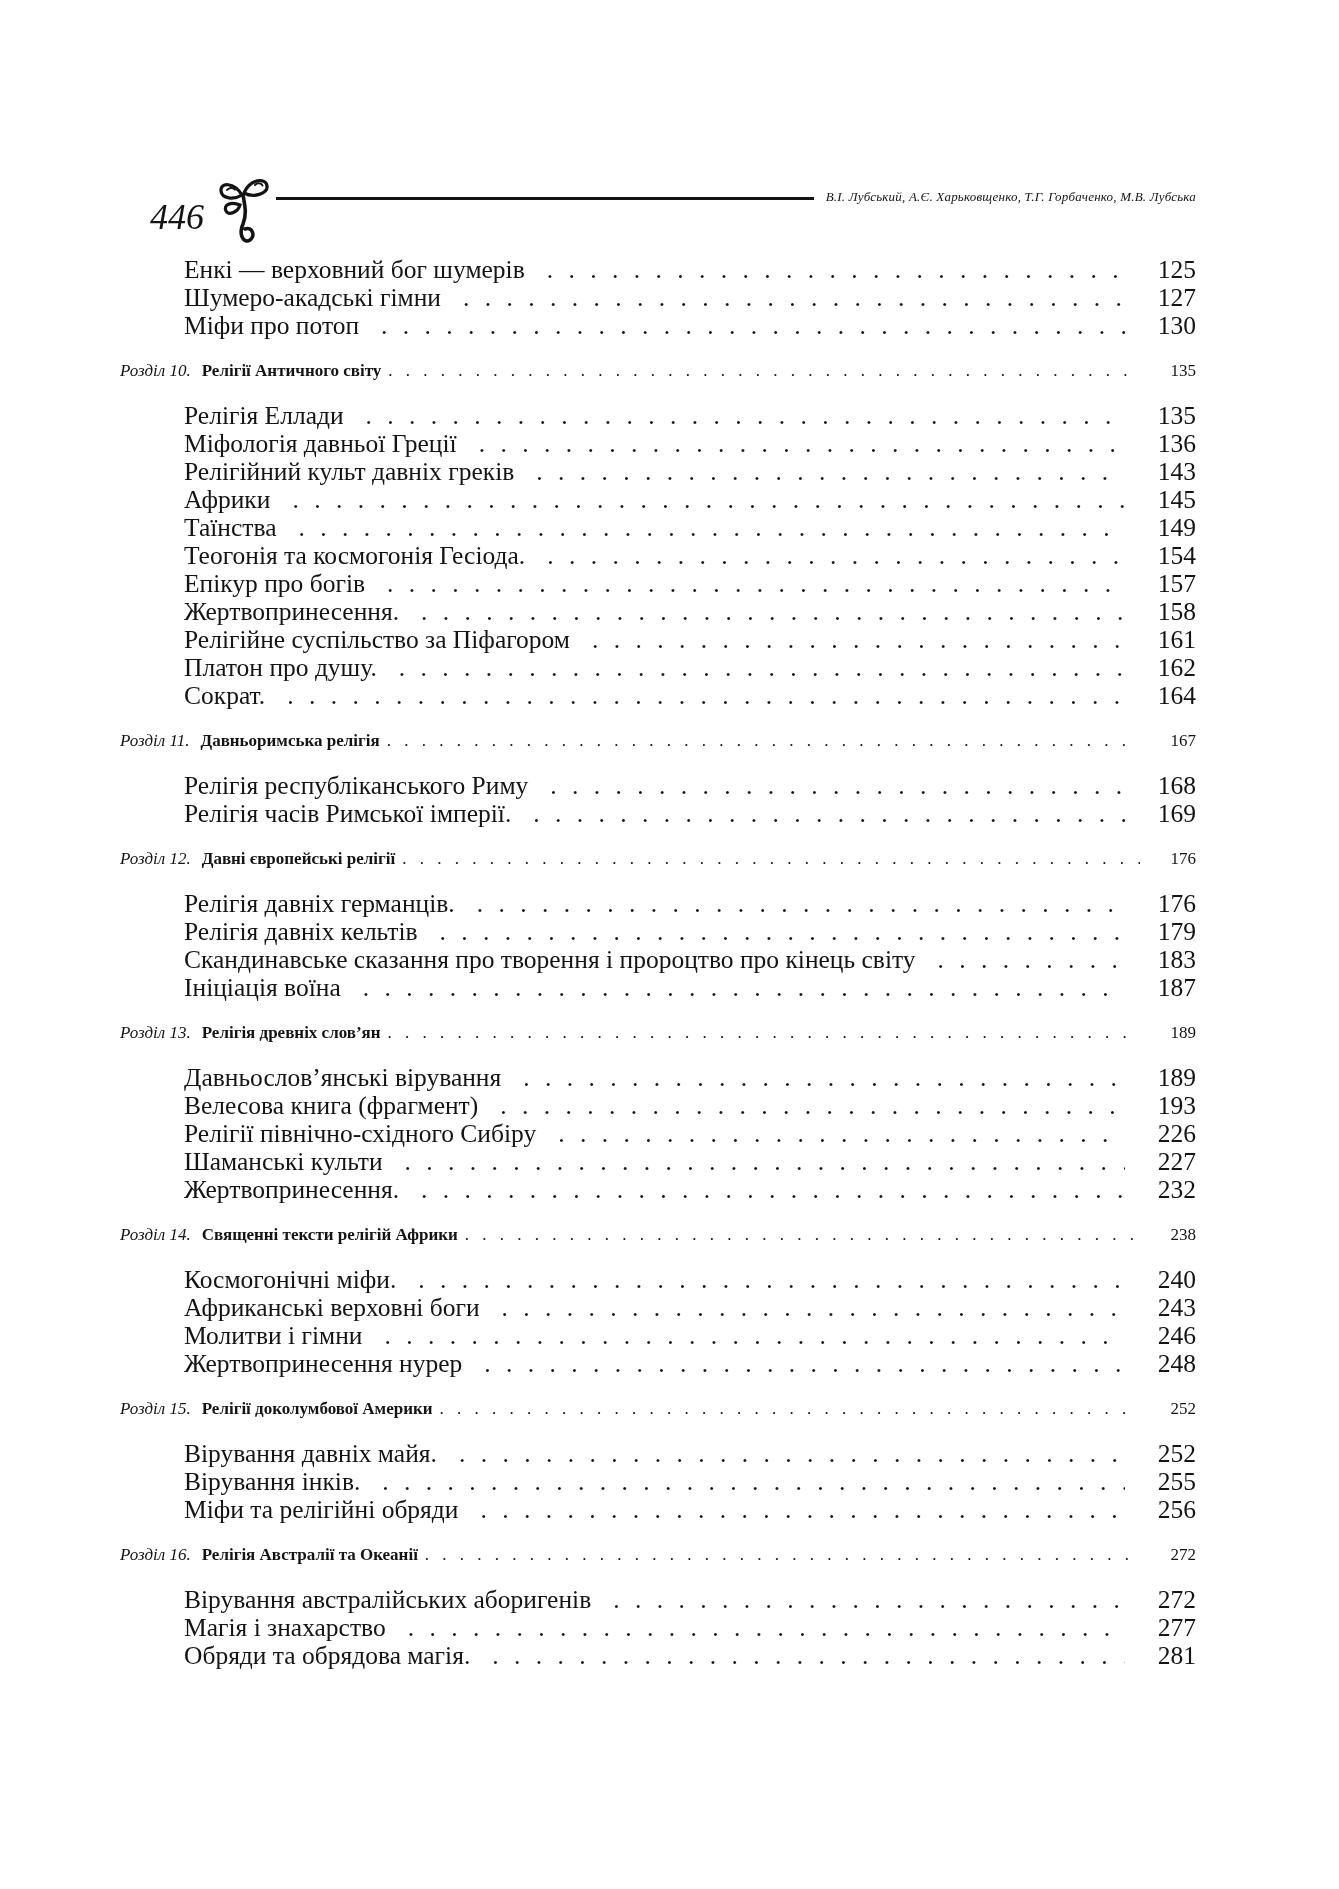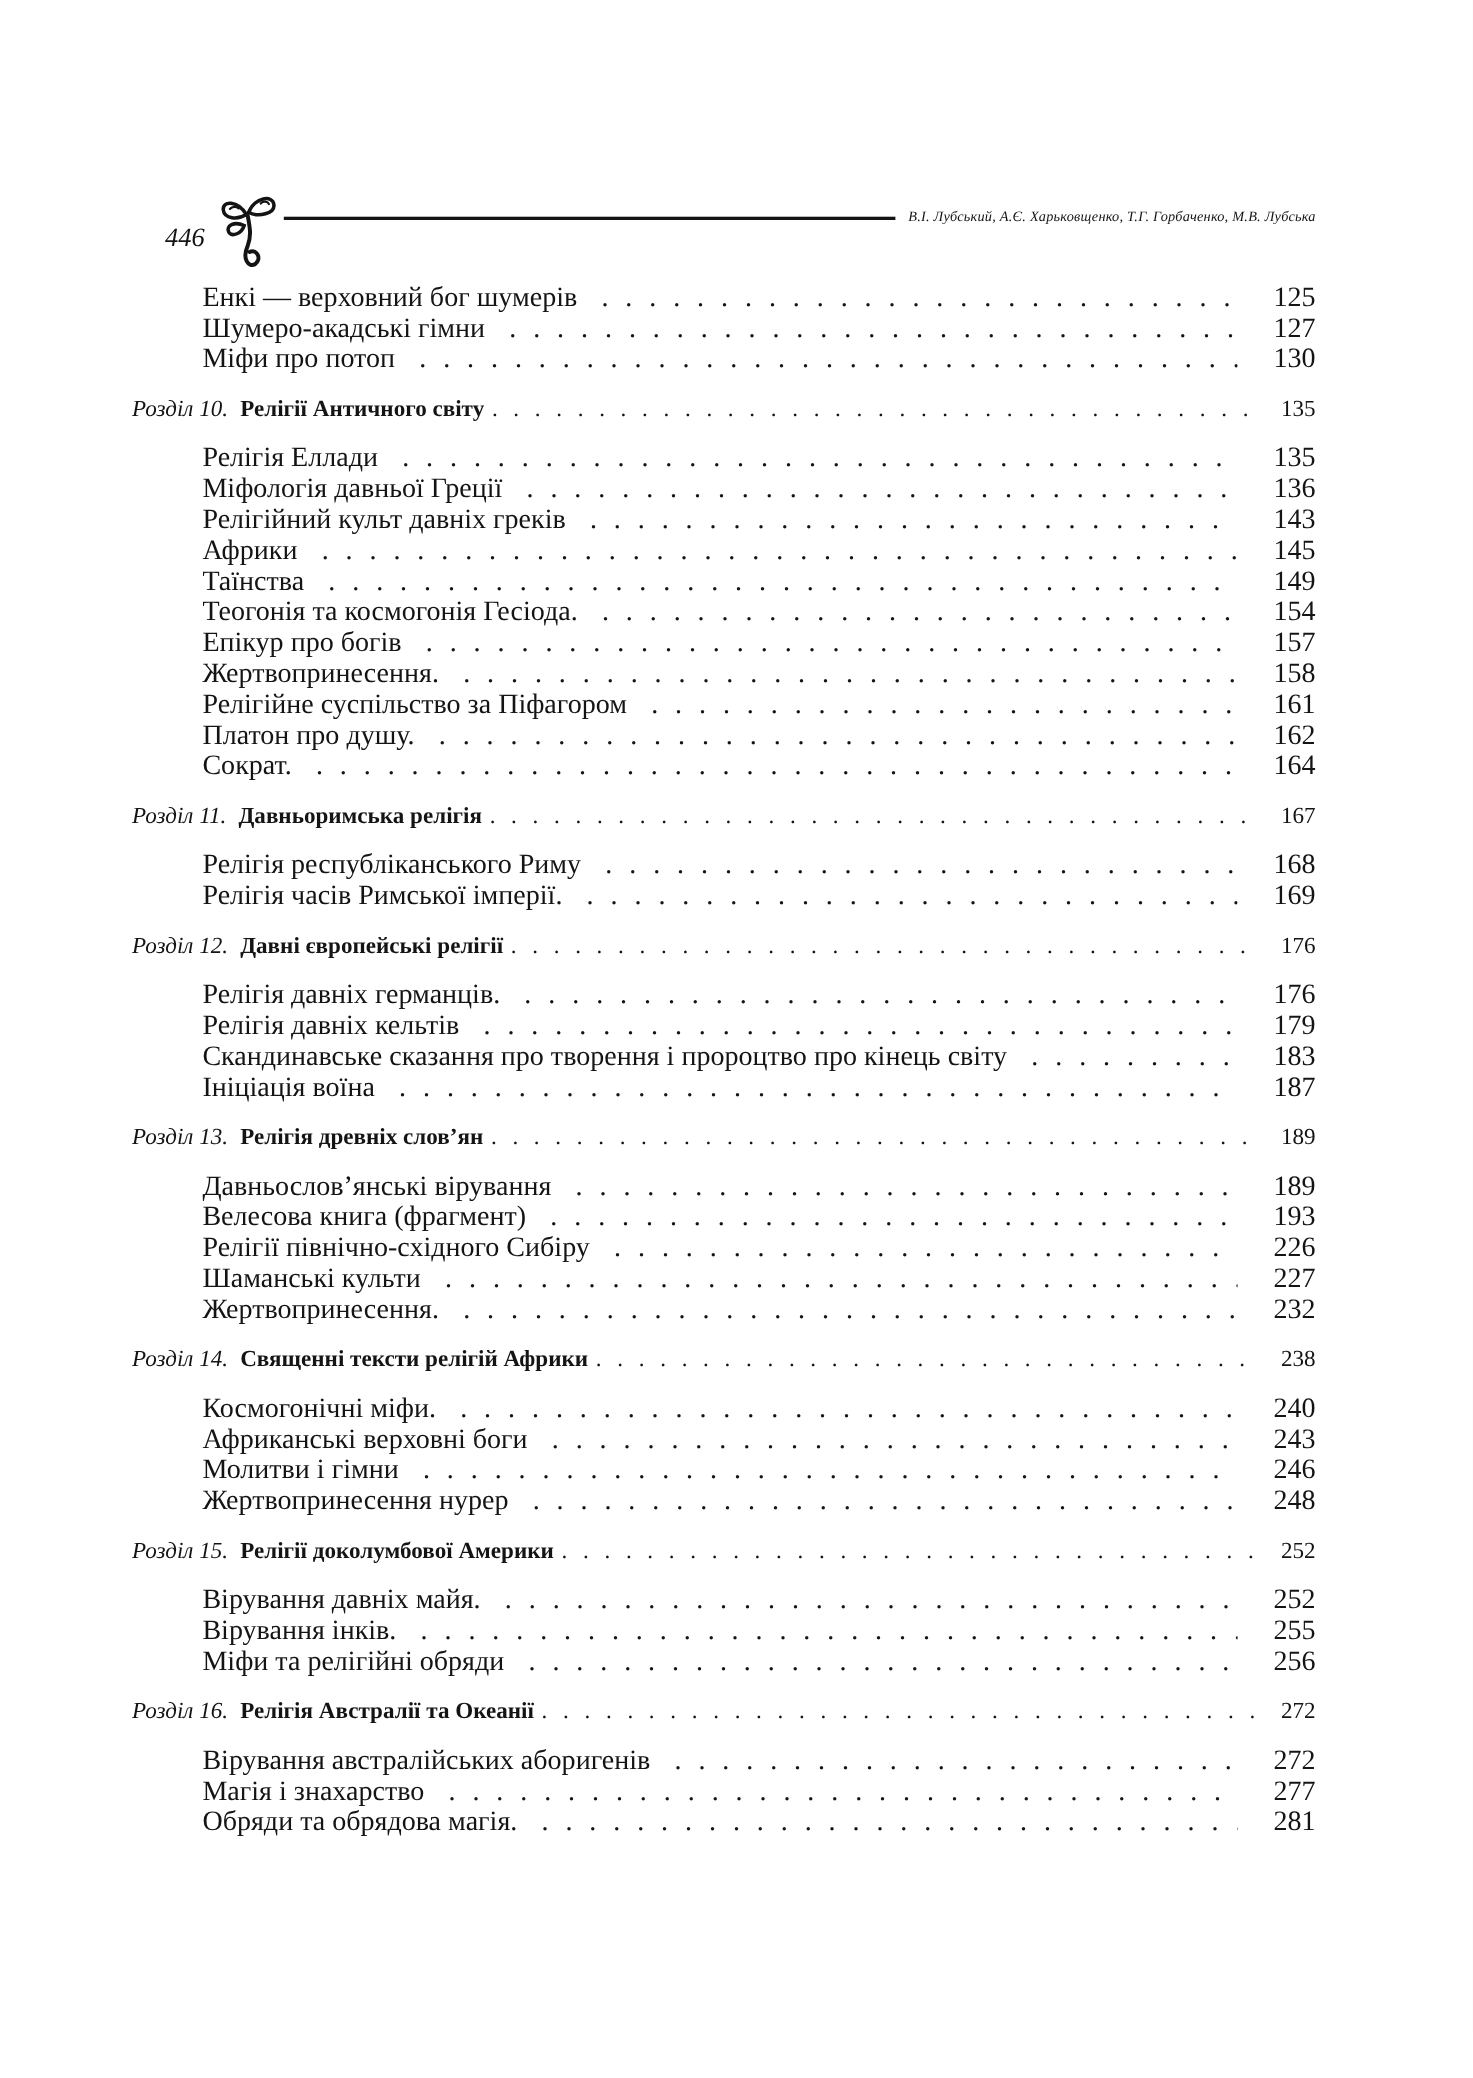--- a/index.html
+++ b/index.html
@@ -10,41 +10,41 @@
     color:#141414;
     font-family:"Liberation Serif", serif;
     overflow:hidden;
     margin:0 auto;
   }
   
   .page-header{
     position:absolute;top:176px;left:150px;right:143px;
     display:flex;align-items:center;height:42px;
   }
-  .pagenum{flex:none;font-style:italic;font-size:24px;line-height:1;margin-top:40px;}
+  .pagenum{flex:none;font-style:italic;font-size:36px;line-height:1;margin-top:40px;}
   .ornament{flex:none;width:56px;height:78px;margin:-14px 2px -46px 12px;}
   .ornament svg{width:100%;height:100%;display:block;}
   .rule{flex:1;height:3px;background:#141414;margin:2px 12px 0 2px;}
   .authors{flex:none;font-style:italic;font-size:13px;letter-spacing:.2px;white-space:nowrap;}
   
   .toc{
     position:absolute;top:256px;left:120px;right:143px;
     font-size:25.5px;
   }
   .row{display:flex;align-items:baseline;line-height:28px;white-space:nowrap;}
   .row .dots{
     flex:1;overflow:hidden;white-space:nowrap;
     margin-left:7px;letter-spacing:4.5px;color:#141414;
   }
   .row .dots::after{
     content:". . . . . . . . . . . . . . . . . . . . . . . . . . . . . . . . . . . . . . . . . . . . . . . . . . . . . . . . . . . . . . . . . . . .";
   }
   .row .pg{flex:none;width:56px;text-align:right;}
   .entry{padding-left:64px;gap:15px;}
-  .heading{margin:17px 0;font-size:21px;justify-content:center;}
+  .heading{margin:17px 0;font-size:17px;justify-content:center;}
   .chap-prefix{font-style:italic;margin-right:11px;}
   .chap-title{font-weight:bold;}
 </style>
 </head>
 <body>
 
 <div class="page">
 
   <header class="page-header">
     <span class="pagenum">446</span>

